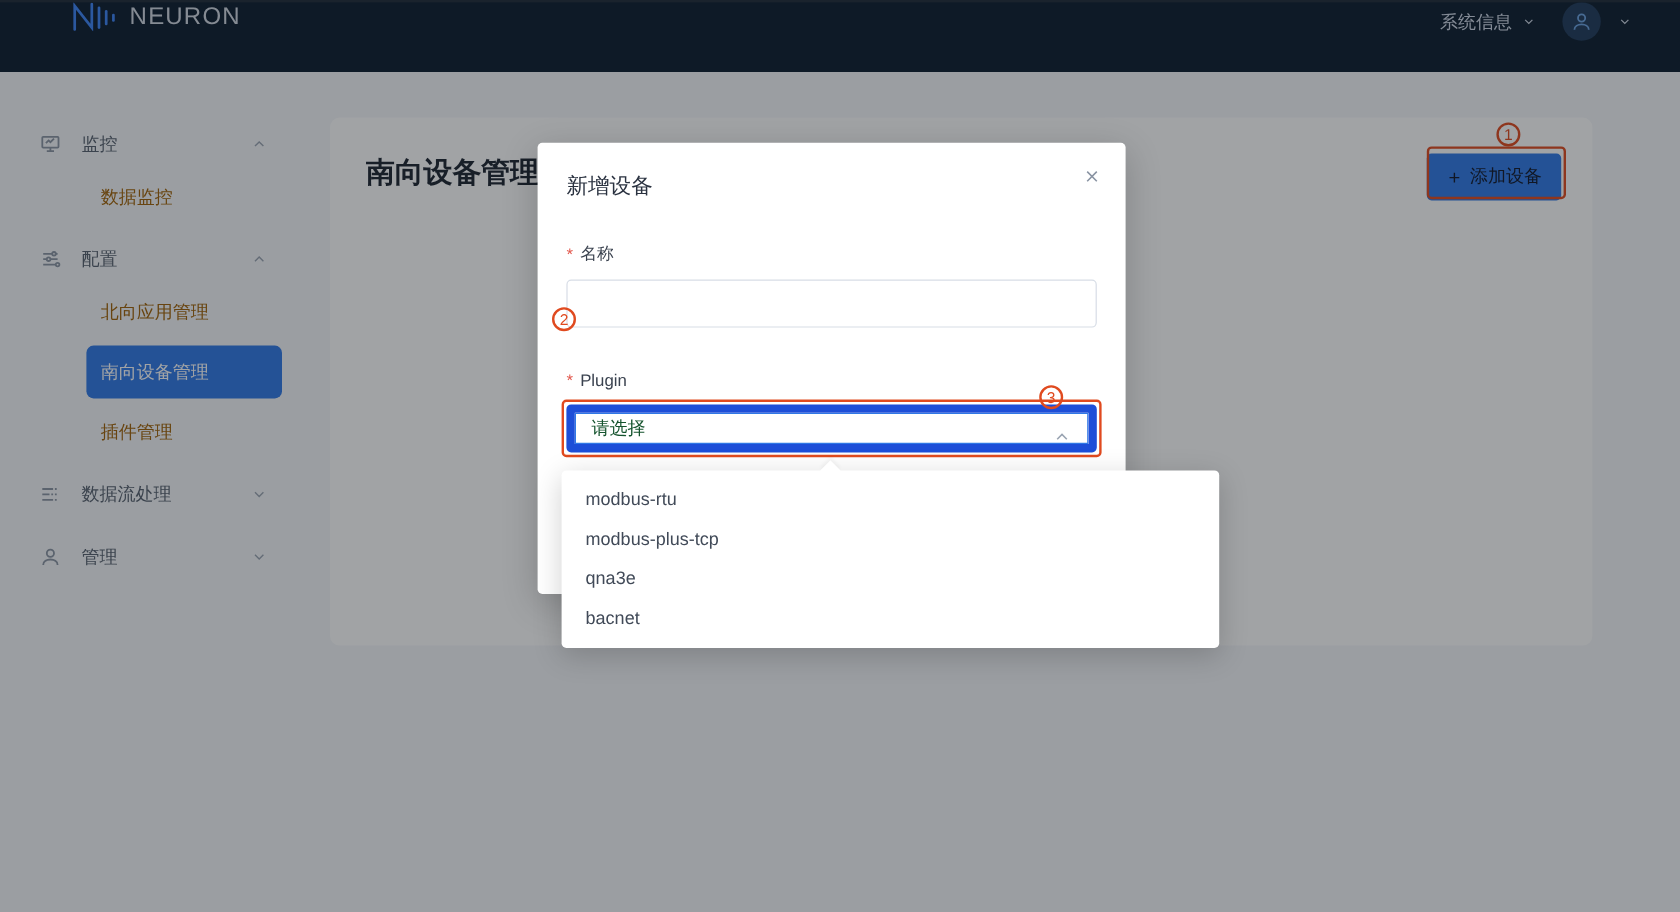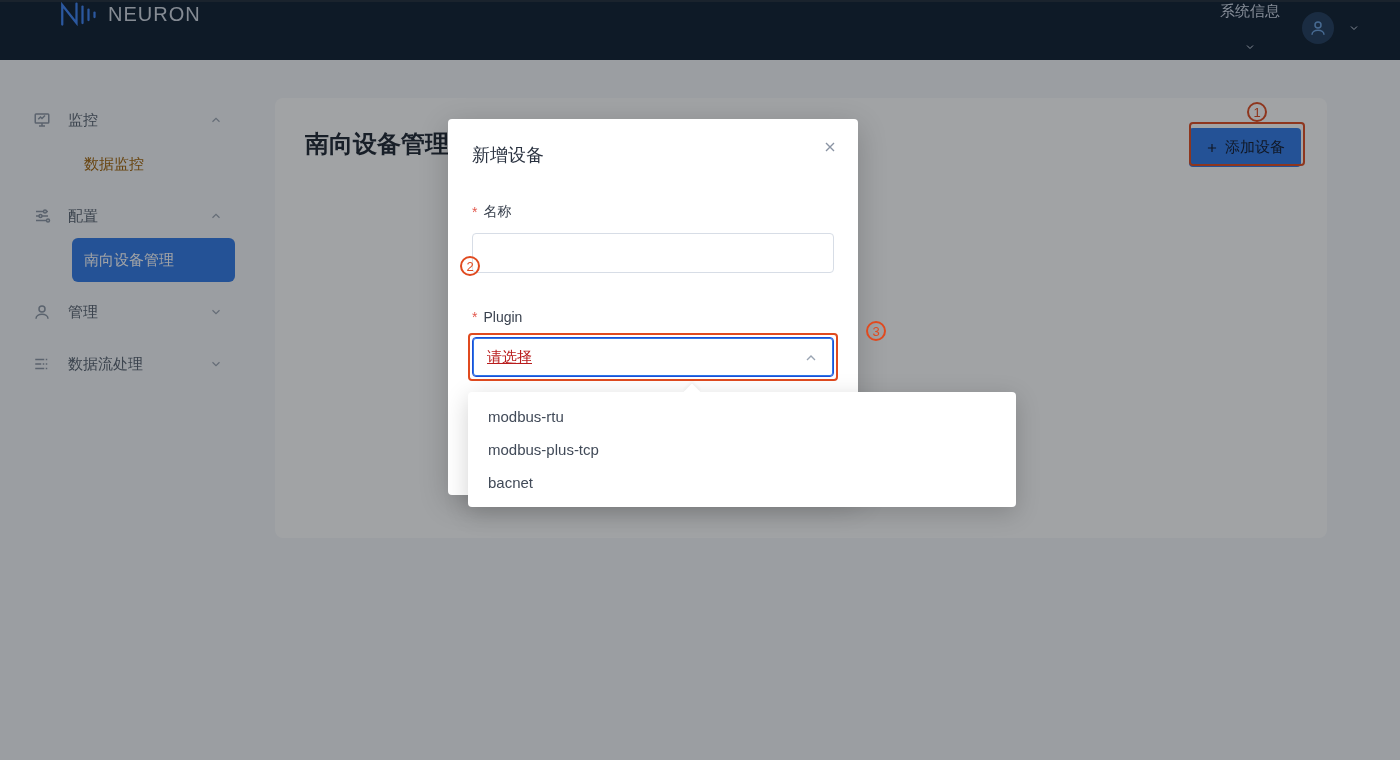--- a/index.html
+++ b/index.html
@@ -9,21 +9,21 @@
   .topbar {
     position: absolute; left:0; top:0; width:1400px; height:60px;
     background:#0b1b2e; display:flex; align-items:flex-start; 
     padding:0 40px 0 60px; color:#d0d7e2;
     border-top:2px solid #1f2a38;
   }
   .logo-wrap { display:flex; align-items:center; gap:12px; }
   .logo-icon { width:36px; height:24px; color:#3b82f6; }
   .brand { font-size:20px; letter-spacing:1px; color:#d0d7e2; font-weight:500;}
   .topbar-right { margin-left:auto; display:flex; align-items:center; gap:22px; }
-  .sysinfo { display:flex; align-items:center; gap:20px; color:#cfd8e6; font-size:15px;flex-direction:column;}
+  .sysinfo { display:flex; align-items:center; gap:8px; color:#cfd8e6; font-size:15px;}
   .chev { width:12px; height:12px; }
   .avatar-wrap { display:flex; align-items:center; gap:14px; }
   .avatar { width:32px; height:32px; border-radius:50%; background:#1f3a5a; display:flex; align-items:center; justify-content:center; color:#6aa0e0;}
 
   
   .sidebar {
     position:absolute; left:0; top:60px; width:255px; height:700px; padding:38px 20px;
   }
   .side-group { margin-bottom:8px; }
   .side-head {
@@ -64,44 +64,43 @@
   .badge1 { right:60px; top:4px; }
 
   
   .overlay {
     position:absolute; left:0; top:0; width:1400px; height:760px;
     background:rgba(20,24,30,0.40);
   }
 
   
   .modal {
-    position:absolute; left:448px; top:119px; width:410px; height:376px;
+    position:absolute; left:448px; top:119px; width:490px; height:376px;
     background:#fff; border-radius:4px; box-shadow:0 8px 30px rgba(0,0,0,0.2);
     padding:24px 24px;
   }
   .modal-title { font-size:18px; color:#2a3240; }
   .modal-close {
     position:absolute; right:18px; top:18px; width:20px; height:20px; color:#8a94a3; cursor:pointer;
     display:flex; align-items:center; justify-content:center;
   }
   .form-row { margin-top:36px; }
   .form-label { font-size:14px; color:#3a424f; display:flex; gap:6px; align-items:center;}
   .req { color:#e2574c; }
   .input {
     margin-top:12px; width:100%; height:40px; border:1px solid #d7dde6; border-radius:4px;
     padding:0 14px; font-size:14px; color:#2a3240;
   }
 
   .select-wrap { position:relative; margin-top:12px; }
   .select {
-    width:100%; height:40px; border:1px solid #1d4ed8; border-radius:4px;
-    padding:0 14px; font-size:15px; color:#b91c1c; display:flex; align-items:center;
+    width:100%; height:40px; border:7px solid #1d4ed8; border-radius:4px;
+    padding:0 14px; font-size:15px; color:#14532d; display:flex; align-items:center;
     background:#fff; cursor:pointer; position:relative;
     box-shadow: inset 0 0 0 1px #2f78e6;
-    text-decoration: underline;
   }
   .select .arrow { position:absolute; right:14px; top:12px; color:#9aa4b2; }
   .select-highlight {
     position:absolute; left:-4px; top:-4px; right:-4px; bottom:-4px;
     border:2px solid #e04a1f; border-radius:4px; pointer-events:none;
   }
   .badge2 { position:absolute; left:478px; top:256px; }
   .badge3 { position:absolute; left:878px; top:320px; }
 
   
@@ -195,52 +194,58 @@
         </svg>
       </span>
       <span>配置</span>
       <span class="exp">
         <svg viewBox="0 0 24 24" width="14" height="14" fill="none" stroke="currentColor" stroke-width="2">
             <path d="M6 15l6-6 6 6"></path>
           </svg>
       </span>
     </div>
     <div class="side-sub">
+      <div class="side-item">
+        <span>北向应用管理</span>
+      </div>
       <div class="side-item active">
         <span>南向设备管理</span>
+      </div>
+      <div class="side-item">
+        <span>插件管理</span>
       </div>
     </div>
   </div>
 
   <div class="side-group">
     <div class="side-head">
       <span class="icon">
         <svg width="18" height="18" viewBox="0 0 24 24" fill="none" stroke="currentColor" stroke-width="2">
-          <circle cx="12" cy="8" r="4"></circle>
-            <path d="M4 21c0-4 4-6 8-6s8 2 8 6"></path>
-        </svg>
-      </span>
-      <span>管理</span>
+          <path d="M3 6h12M3 12h8M3 18h12"></path>
+            <path d="M17 6l4 0M13 12l8 0M17 18l4 0" stroke-dasharray="2 2"></path>
+        </svg>
+      </span>
+      <span>数据流处理</span>
       <span class="exp">
         <svg viewBox="0 0 24 24" width="14" height="14" fill="none" stroke="currentColor" stroke-width="2">
             <path d="M6 9l6 6 6-6"></path>
           </svg>
       </span>
     </div>
   </div>
 
   <div class="side-group">
     <div class="side-head">
       <span class="icon">
         <svg width="18" height="18" viewBox="0 0 24 24" fill="none" stroke="currentColor" stroke-width="2">
-          <path d="M3 6h12M3 12h8M3 18h12"></path>
-            <path d="M17 6l4 0M13 12l8 0M17 18l4 0" stroke-dasharray="2 2"></path>
-        </svg>
-      </span>
-      <span>数据流处理</span>
+          <circle cx="12" cy="8" r="4"></circle>
+            <path d="M4 21c0-4 4-6 8-6s8 2 8 6"></path>
+        </svg>
+      </span>
+      <span>管理</span>
       <span class="exp">
         <svg viewBox="0 0 24 24" width="14" height="14" fill="none" stroke="currentColor" stroke-width="2">
             <path d="M6 9l6 6 6-6"></path>
           </svg>
       </span>
     </div>
   </div>
 
 </div>
 
@@ -297,14 +302,15 @@
     </div>
   </div>
 
   <div class="badge badge2" style="left:12px; top:137px;">2</div>
   <div class="badge badge3" style="left:418px; top:202px;">3</div>
 </div>
 
 <div class="dropdown">
   <div class="dd-item"><span>modbus-rtu</span></div>
   <div class="dd-item"><span>modbus-plus-tcp</span></div>
+  <div class="dd-item"><span>qna3e</span></div>
   <div class="dd-item"><span>bacnet</span></div>
 </div>
 
 </body></html>

